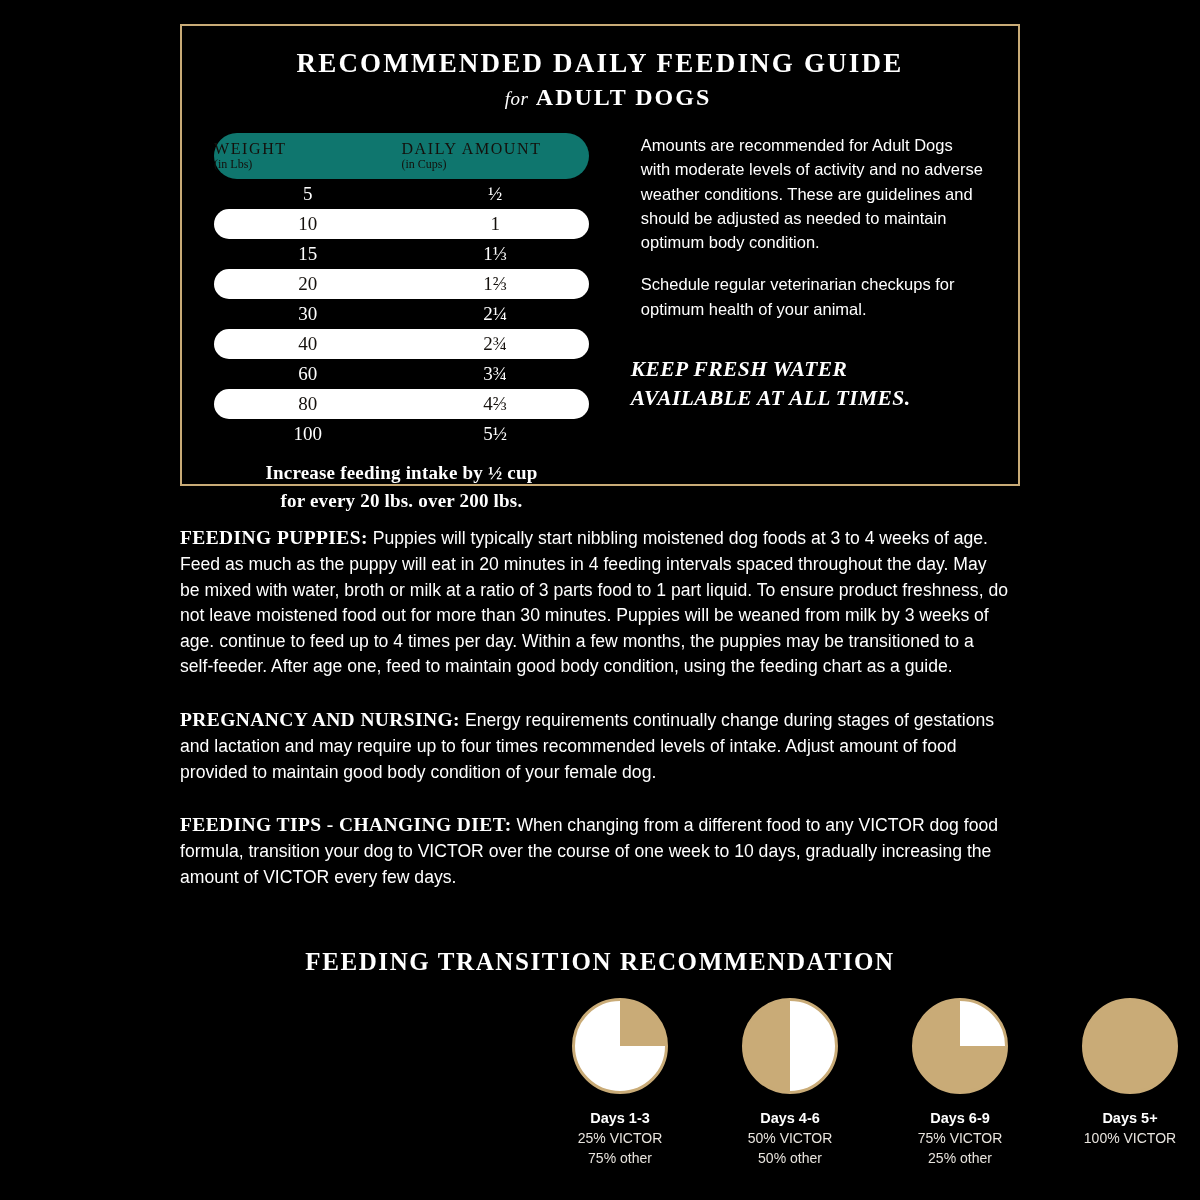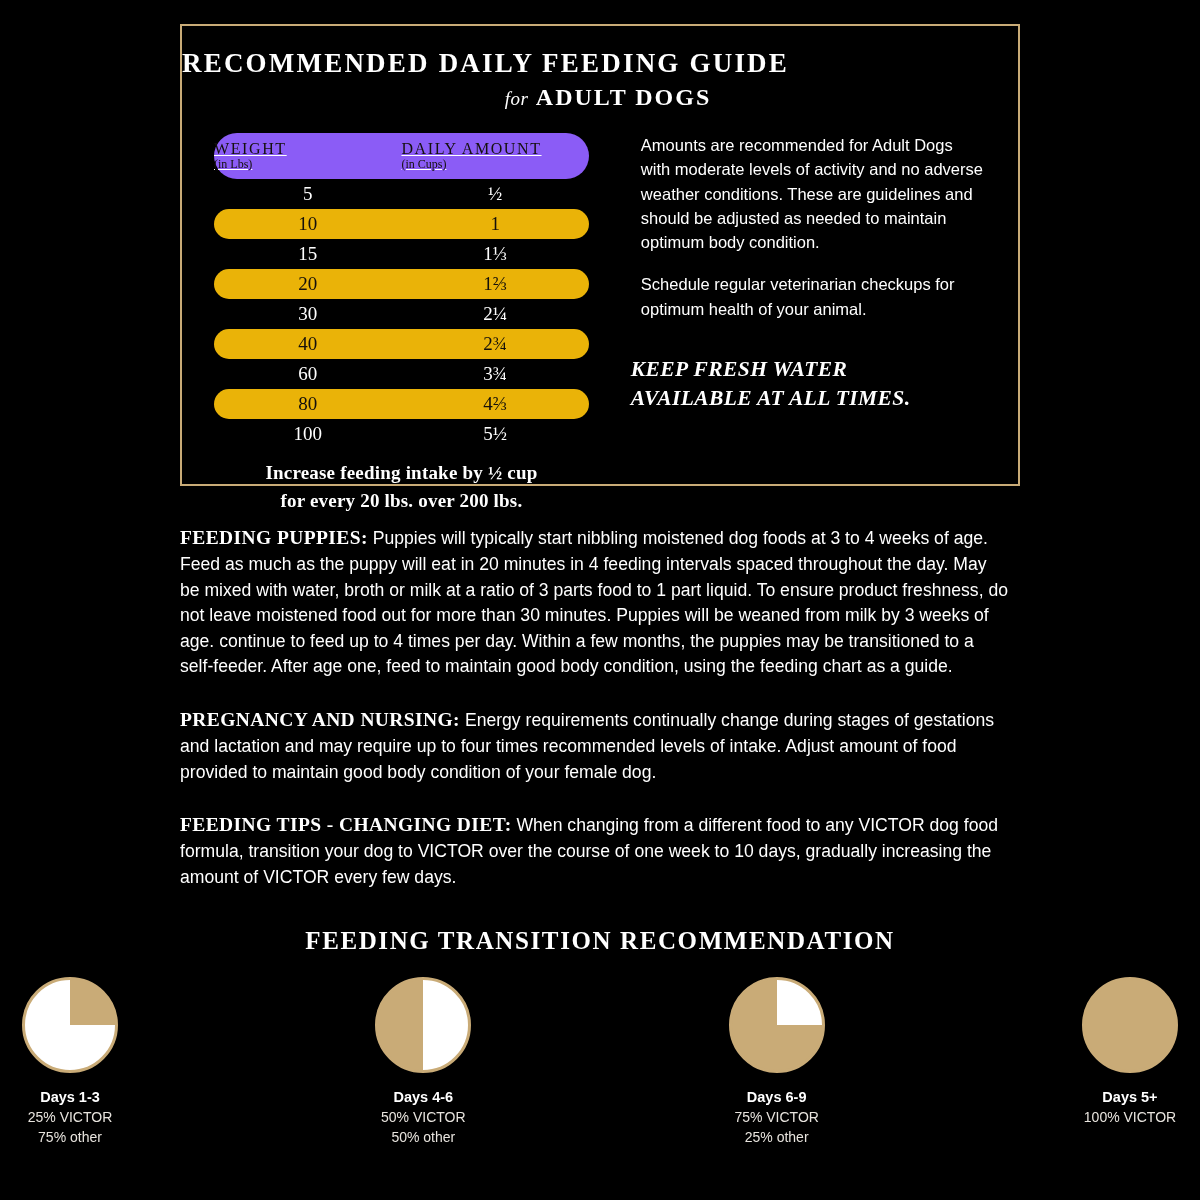--- a/index.html
+++ b/index.html
@@ -20,20 +20,21 @@
   .guide-box {
     position: absolute;
     left: 180px;
     top: 24px;
     width: 840px;
     height: 462px;
     border: 2px solid #c9ab77;
     box-sizing: border-box;
   }
   .guide-title {
+    text-align: center;
     font-family: "Liberation Serif", serif;
     font-weight: bold;
     font-size: 27px;
     letter-spacing: 2.2px;
     margin-top: 22px;
     color: #ffffff;
   }
   .guide-subtitle {
     text-align: center;
     font-family: "Liberation Serif", serif;
@@ -55,27 +56,26 @@
   .guide-body {
     display: flex;
     margin-top: 22px;
     padding: 0 32px;
     box-sizing: border-box;
   }
 
   
   .table-col { width: 380px; }
   .hdr-pill {
-    background: #8b5cf6;
+    background: #0f766e;
     border-radius: 23px;
     height: 46px;
     display: flex;
     align-items: center;
     justify-content: center;
-    text-decoration: underline;
   }
   .hdr-pill .cell {
     flex: 1;
     color: #14100c;
     font-family: "Liberation Serif", serif;
     line-height: 1.05;
   }
   .hdr-pill .cell .big {
     font-size: 16px;
     letter-spacing: 1.6px;
@@ -87,21 +87,21 @@
     display: block;
   }
   .row {
     display: flex;
     align-items: center;
     justify-content: center;
     height: 30px;
     border-radius: 15px;
   }
   .row.alt {
-    background: #eab308;
+    background: #ffffff;
   }
   .row .cell {
     flex: 1;
     text-align: center;
     font-size: 19px;
     font-family: "Liberation Serif", serif;
     color: #ffffff;
   }
   .row.alt .cell {
     color: #14100c;
@@ -153,35 +153,35 @@
     font-family: "Liberation Serif", serif;
     font-weight: bold;
     font-size: 19.5px;
     letter-spacing: 0.4px;
   }
 
   
   .transition {
     position: absolute;
     left: 0;
-    top: 927px;
+    top: 948px;
     width: 1200px;
     text-align: center;
   }
   .trans-title {
     font-family: "Liberation Serif", serif;
     font-weight: bold;
     font-size: 25px;
     letter-spacing: 1.6px;
   }
   .circles {
     margin-top: 22px;
     display: flex;
-    justify-content: space-between;
-    gap: 60px;
+    justify-content: flex-end;
+    gap: 30px;
   }
   .circle-item { width: 140px; }
   .pie {
     width: 96px;
     height: 96px;
     border-radius: 50%;
     margin: 0 auto;
     border: 3px solid #c9ab77;
     box-sizing: border-box;
   }

